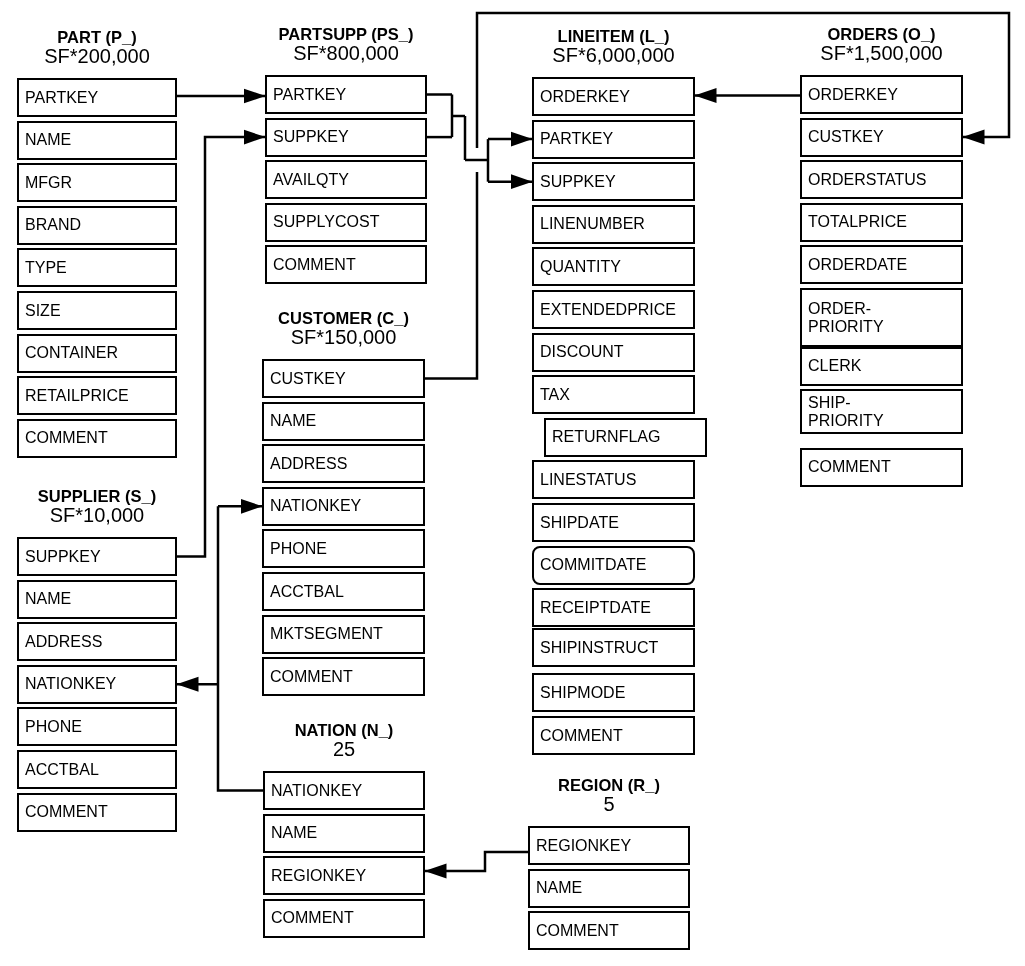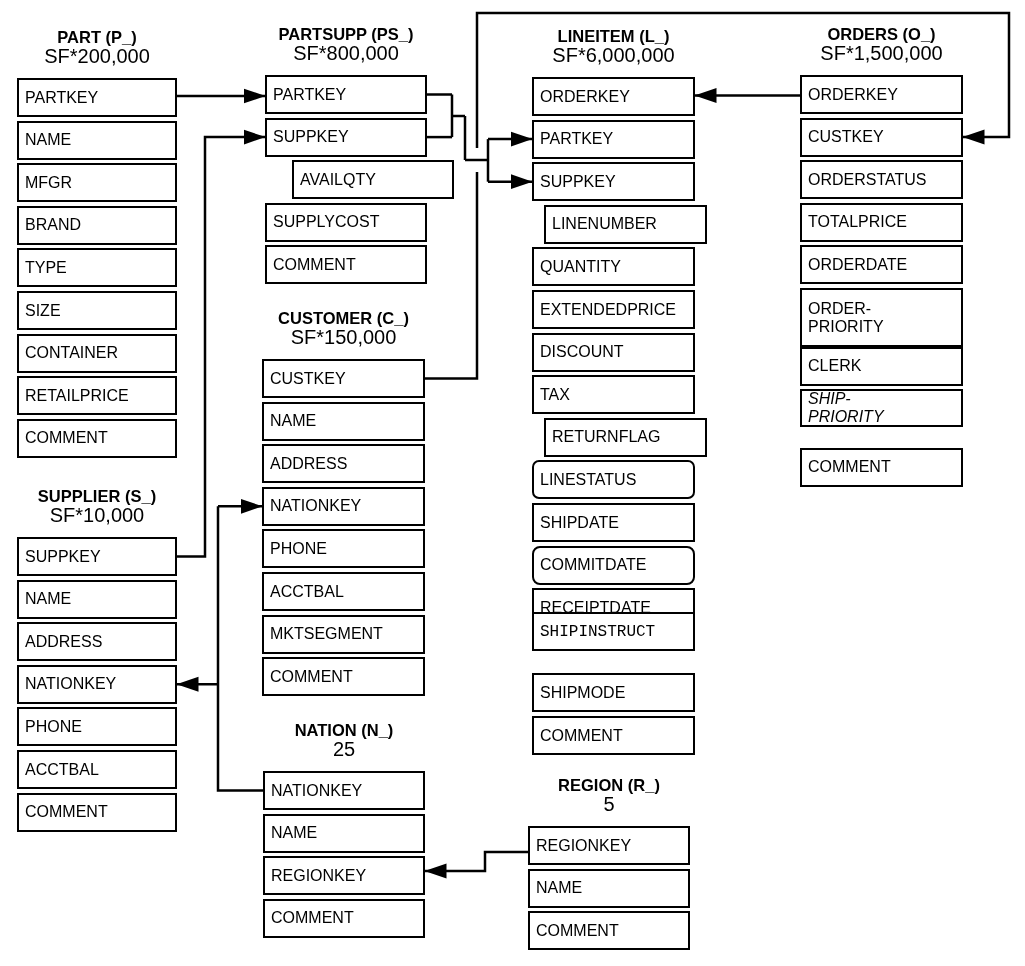--- a/index.html
+++ b/index.html
@@ -68,60 +68,60 @@
       <div class="row" style="top: 298.2px; height: 39px;">RETAILPRICE</div>
       <div class="row" style="top: 340.8px; height: 39px;">COMMENT</div>
     </div>
     <div class="tbl" style="left: 265px; top: 75px; width: 162px;">
       <div class="ttl" style="top: -50px;">
         <span class="nm">PARTSUPP (PS_)</span>
         <span class="cd">SF*800,000</span>
       </div>
       <div class="row" style="top: 0px; height: 39px;">PARTKEY</div>
       <div class="row" style="top: 42.6px; height: 39px;">SUPPKEY</div>
-      <div class="row" style="top: 85.2px; height: 39px; margin-left: 27px;">AVAILQTY</div>
+      <div class="row" style="top: 85.2px; height: 39px;">AVAILQTY</div>
       <div class="row" style="top: 127.8px; height: 39px;">SUPPLYCOST</div>
       <div class="row" style="top: 170.4px; height: 39px;">COMMENT</div>
     </div>
     <div class="tbl" style="left: 532px; top: 77px; width: 163px;">
       <div class="ttl" style="top: -50px;">
         <span class="nm">LINEITEM (L_)</span>
         <span class="cd">SF*6,000,000</span>
       </div>
       <div class="row" style="top: 0px; height: 39px;">ORDERKEY</div>
       <div class="row" style="top: 42.6px; height: 39px;">PARTKEY</div>
       <div class="row" style="top: 85.2px; height: 39px;">SUPPKEY</div>
-      <div class="row" style="top: 127.8px; height: 39px; margin-left: 12px;">LINENUMBER</div>
+      <div class="row" style="top: 127.8px; height: 39px;">LINENUMBER</div>
       <div class="row" style="top: 170.4px; height: 39px;">QUANTITY</div>
       <div class="row" style="top: 213px; height: 39px;">EXTENDEDPRICE</div>
       <div class="row" style="top: 255.6px; height: 39px;">DISCOUNT</div>
       <div class="row" style="top: 298.2px; height: 39px;">TAX</div>
       <div class="row" style="top: 340.8px; height: 39px; margin-left: 12px;">RETURNFLAG</div>
-      <div class="row" style="top: 383.4px; height: 39px; border-radius: 7px;">LINESTATUS</div>
+      <div class="row" style="top: 383.4px; height: 39px;">LINESTATUS</div>
       <div class="row" style="top: 426px; height: 39px;">SHIPDATE</div>
       <div class="row" style="top: 468.6px; height: 39px; border-radius: 8px;">COMMITDATE</div>
       <div class="row" style="top: 511.2px; height: 39px;">RECEIPTDATE</div>
-      <div class="row" style="top: 535px; height: 39px; font-family: Liberation Mono, monospace;">SHIPINSTRUCT</div>
+      <div class="row" style="top: 551px; height: 39px;">SHIPINSTRUCT</div>
       <div class="row" style="top: 596.4px; height: 39px;">SHIPMODE</div>
       <div class="row" style="top: 639px; height: 39px;">COMMENT</div>
     </div>
     <div class="tbl" style="left: 800px; top: 75px; width: 163px;">
       <div class="ttl" style="top: -50px;">
         <span class="nm">ORDERS (O_)</span>
         <span class="cd">SF*1,500,000</span>
       </div>
       <div class="row" style="top: 0px; height: 39px;">ORDERKEY</div>
       <div class="row" style="top: 42.6px; height: 39px;">CUSTKEY</div>
       <div class="row" style="top: 85.2px; height: 39px;">ORDERSTATUS</div>
       <div class="row" style="top: 127.8px; height: 39px;">TOTALPRICE</div>
       <div class="row" style="top: 170.4px; height: 39px;">ORDERDATE</div>
       <div class="row" style="top: 213px; height: 59px;">ORDER-
 PRIORITY</div>
       <div class="row" style="top: 271.6px; height: 39px;">CLERK</div>
-      <div class="row" style="top: 314.2px; height: 38px; font-style: italic;">SHIP-
+      <div class="row" style="top: 314.2px; height: 45px;">SHIP-
 PRIORITY</div>
       <div class="row" style="top: 372.8px; height: 39px;">COMMENT</div>
     </div>
     <div class="tbl" style="left: 262px; top: 359px; width: 163px;">
       <div class="ttl" style="top: -50px;">
         <span class="nm">CUSTOMER (C_)</span>
         <span class="cd">SF*150,000</span>
       </div>
       <div class="row" style="top: 0px; height: 39px;">CUSTKEY</div>
       <div class="row" style="top: 42.6px; height: 39px;">NAME</div>

